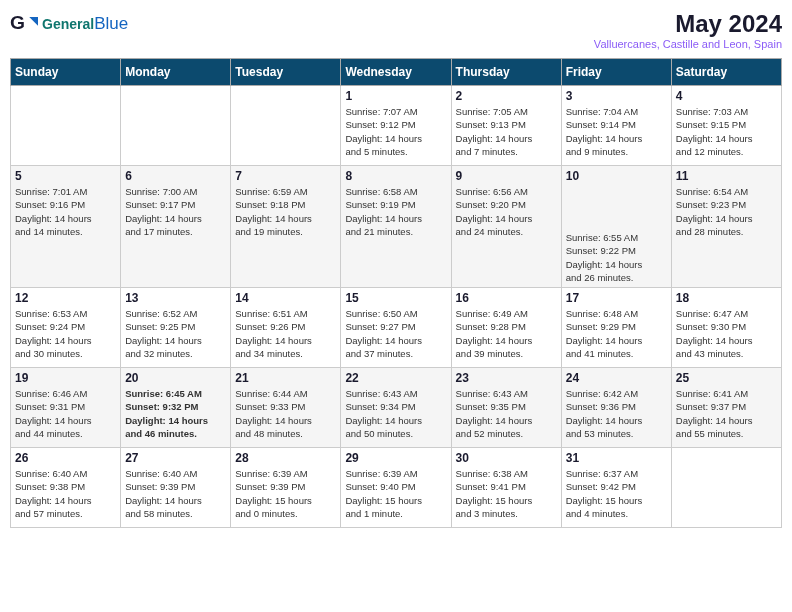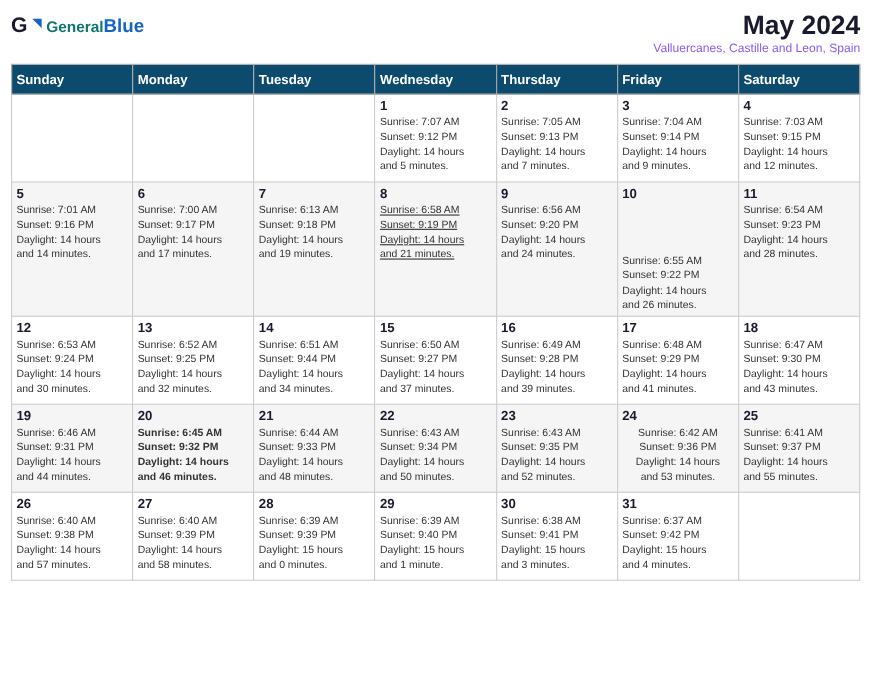--- a/index.html
+++ b/index.html
@@ -84,21 +84,21 @@
 </head>
 <body>
 
 <div class="header">
   <div class="logo">
     <svg class="logo-icon" viewBox="0 0 32 32" xmlns="http://www.w3.org/2000/svg">
       <text x="0" y="22" font-size="22" font-weight="bold" fill="#1a1a2e">G</text>
       <polygon points="22,8 32,8 32,18" fill="#1565c0"></polygon>
     </svg>
     <div>
-      <span style="font-size:14px;font-weight:bold;color:#0f766e;">General</span><span style="font-size:17px;font-weight:bold;color:#1565c0;text-align:center;">Blue</span>
+      <span style="font-size:14px;font-weight:bold;color:#0f766e;">General</span><span style="font-size:17px;font-weight:normal;color:#1565c0;text-align:center;">Blue</span>
     </div>
   </div>
   <div class="title-area">
     <div class="month-title">May 2024</div>
     <div class="location-title">Valluercanes, Castille and Leon, Spain</div>
   </div>
 </div>
 
 <table>
   <thead>
@@ -156,28 +156,28 @@
         </td>
         <td>
           <span class="day-number">6</span>
           <div class="day-info" style="white-space: pre-line;">Sunrise: 7:00 AM
 Sunset: 9:17 PM
 Daylight: 14 hours
 and 17 minutes.</div>
         </td>
         <td>
           <span class="day-number">7</span>
-          <div class="day-info" style="white-space: pre-line;">Sunrise: 6:13 AM
+          <div class="day-info" style="white-space: pre-line;">Sunrise: 6:59 AM
 Sunset: 9:18 PM
 Daylight: 14 hours
 and 19 minutes.</div>
         </td>
         <td>
           <span class="day-number">8</span>
-          <div class="day-info" style="white-space: pre-line; text-decoration: underline;">Sunrise: 6:58 AM
+          <div class="day-info" style="white-space: pre-line;">Sunrise: 6:58 AM
 Sunset: 9:19 PM
 Daylight: 14 hours
 and 21 minutes.</div>
         </td>
         <td>
           <span class="day-number">9</span>
           <div class="day-info" style="white-space: pre-line;">Sunrise: 6:56 AM
 Sunset: 9:20 PM
 Daylight: 14 hours
 and 24 minutes.</div>
@@ -208,21 +208,21 @@
         <td>
           <span class="day-number">13</span>
           <div class="day-info" style="white-space: pre-line;">Sunrise: 6:52 AM
 Sunset: 9:25 PM
 Daylight: 14 hours
 and 32 minutes.</div>
         </td>
         <td>
           <span class="day-number">14</span>
           <div class="day-info" style="white-space: pre-line;">Sunrise: 6:51 AM
-Sunset: 9:44 PM
+Sunset: 9:26 PM
 Daylight: 14 hours
 and 34 minutes.</div>
         </td>
         <td>
           <span class="day-number">15</span>
           <div class="day-info" style="white-space: pre-line;">Sunrise: 6:50 AM
 Sunset: 9:27 PM
 Daylight: 14 hours
 and 37 minutes.</div>
         </td>
@@ -279,21 +279,21 @@
         </td>
         <td>
           <span class="day-number">23</span>
           <div class="day-info" style="white-space: pre-line;">Sunrise: 6:43 AM
 Sunset: 9:35 PM
 Daylight: 14 hours
 and 52 minutes.</div>
         </td>
         <td>
           <span class="day-number">24</span>
-          <div class="day-info" style="white-space: pre-line; text-align: center;">Sunrise: 6:42 AM
+          <div class="day-info" style="white-space: pre-line;">Sunrise: 6:42 AM
 Sunset: 9:36 PM
 Daylight: 14 hours
 and 53 minutes.</div>
         </td>
         <td>
           <span class="day-number">25</span>
           <div class="day-info" style="white-space: pre-line;">Sunrise: 6:41 AM
 Sunset: 9:37 PM
 Daylight: 14 hours
 and 55 minutes.</div>

